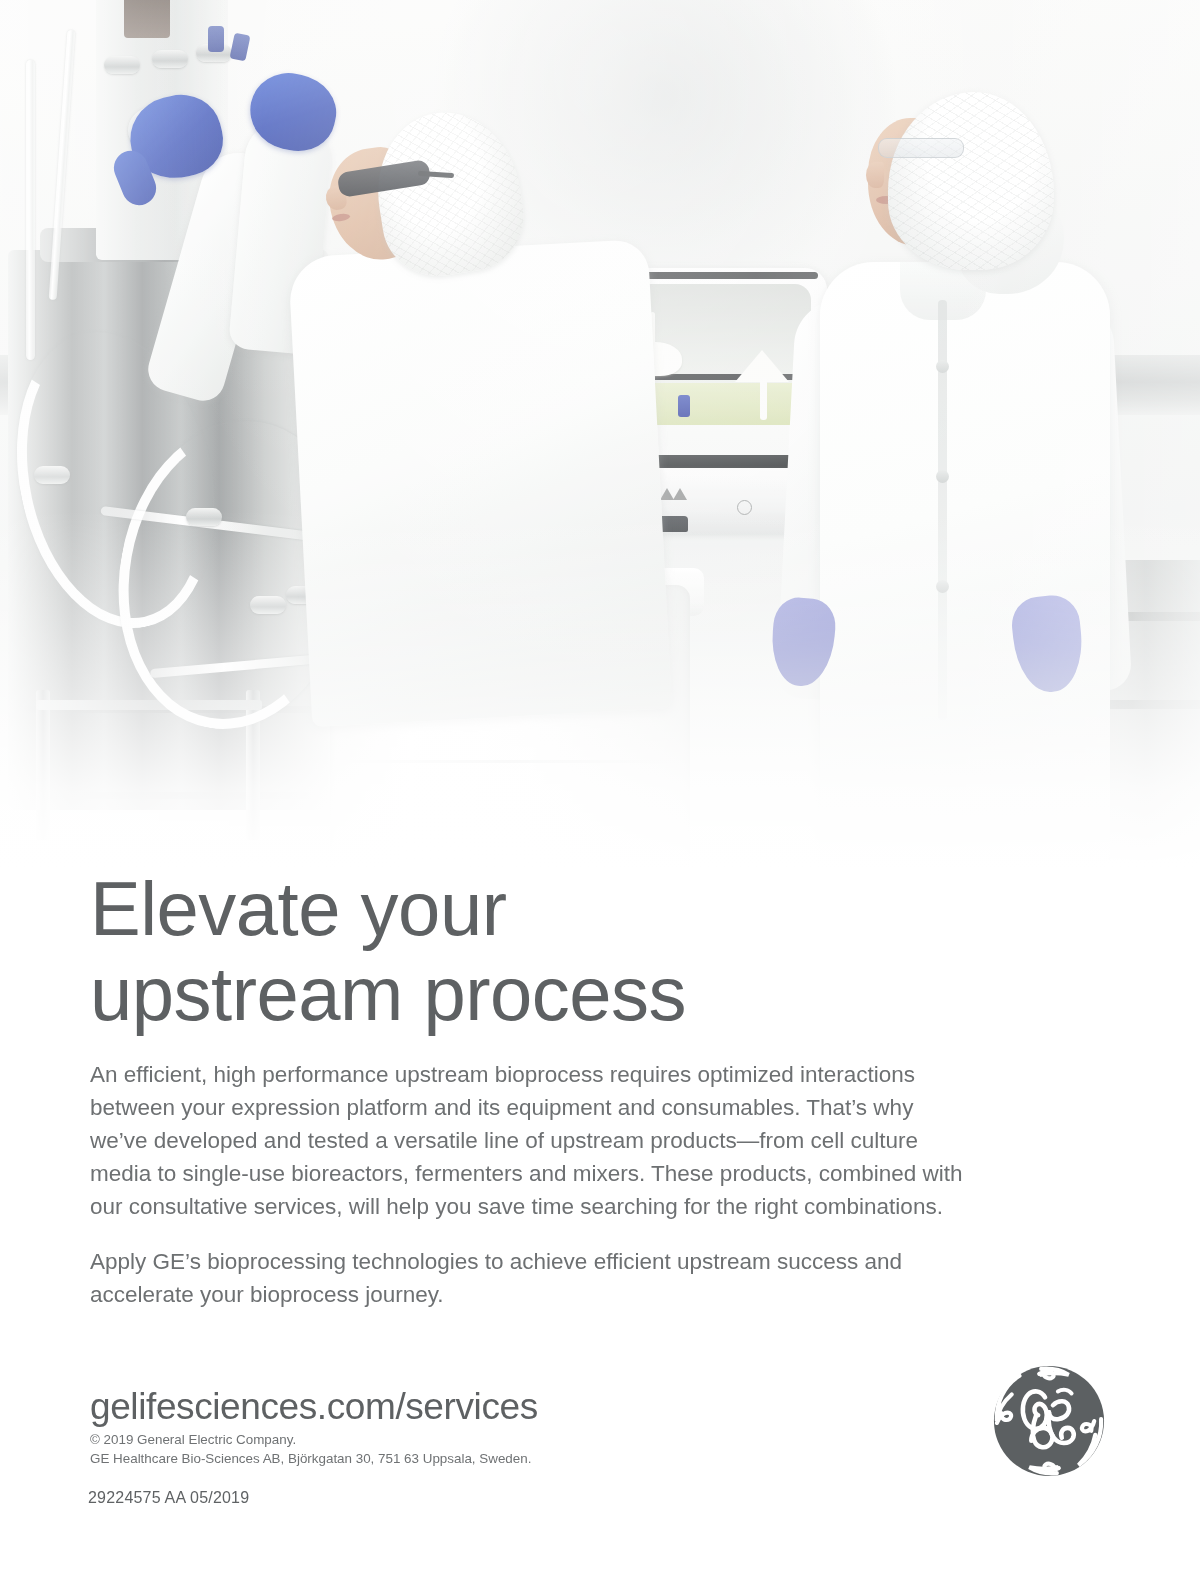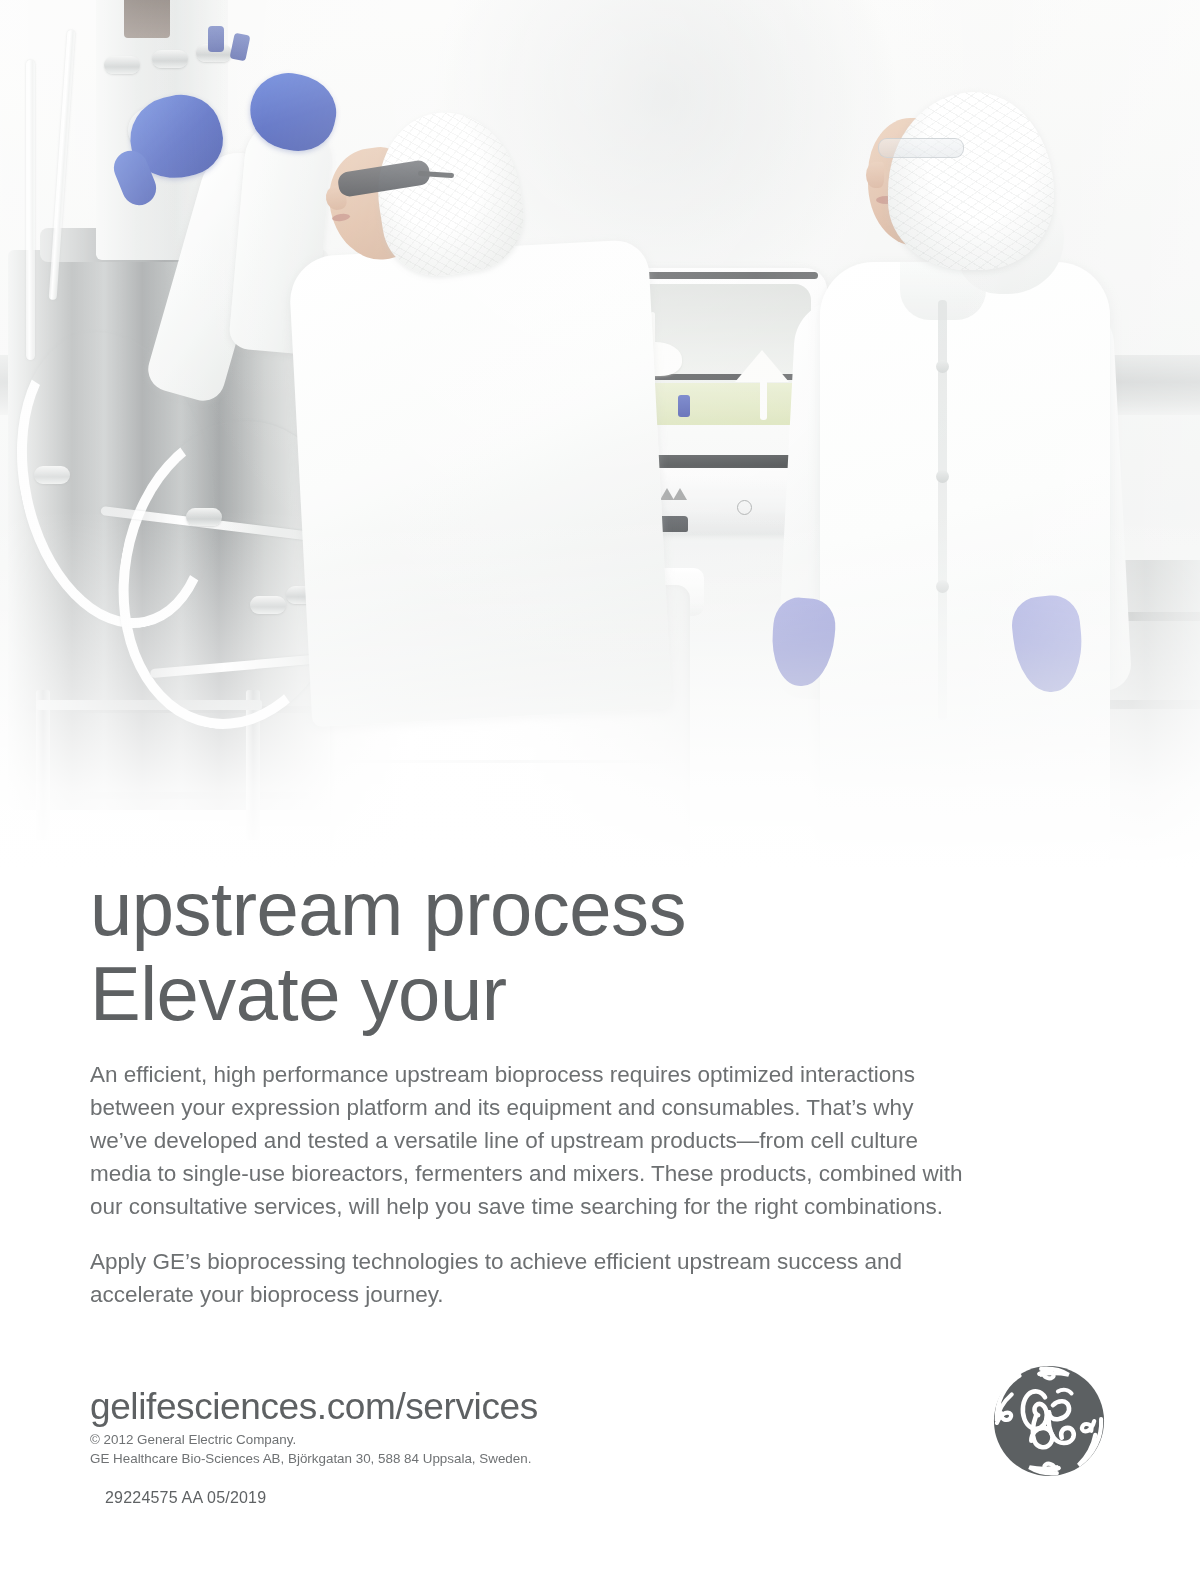--- a/index.html
+++ b/index.html
@@ -247,21 +247,21 @@
   .body-copy { position:absolute; left:90px; top:1058px; width:880px;
         font-size:22.5px; line-height:33px; color:#6d7072; font-weight:400; }
   .body-copy p { margin-bottom:22px; }
   .body-copy p:last-child { margin-bottom:0; }
 
   .url { position:absolute; left:90px; top:1386px;
         font-size:37px; color:#5e6163; font-weight:400; letter-spacing:-.4px; }
 
   .legal { position:absolute; left:90px; top:1431px; width:620px;
         font-size:13.4px; line-height:18.5px; color:#6f7274; }
-  .doccode { position:absolute; left:105px; top:1489px;
+  .doccode { position:absolute; left:88px; top:1489px;
         font-size:16px; color:#5f6264; letter-spacing:.2px; }
 
   
   .ge-logo { position:absolute; left:990px; top:1362px; width:118px; height:118px; }
 </style>
 </head>
 <body>
 
 <div class="page">
 
@@ -374,34 +374,34 @@
         <div class="b-glove1"></div>
         <div class="b-glove2"></div>
       </div>
 
       <div class="haze"></div>
       <div class="fade"></div>
     </div>
   </div>
 
   <h1 class="headline">
+    <span>Elevate your</span>
     <span>upstream process</span>
-    <span>Elevate your</span>
   </h1>
 
   <div class="body-copy">
     <p>An efficient, high performance upstream bioprocess requires optimized interactions between your expression platform and its equipment and consumables. That’s why we’ve developed and tested a versatile line of upstream products—from cell culture media to single-use bioreactors, fermenters and mixers. These products, combined with our consultative services, will help you save time searching for the right combinations.</p>
     <p>Apply GE’s bioprocessing technologies to achieve efficient upstream success and accelerate your bioprocess journey.</p>
   </div>
 
   <a class="url" href="#" style="text-decoration:none">gelifesciences.com/services</a>
 
   <div class="legal">
-    <div>© 2012 General Electric Company.</div>
-    <div>GE Healthcare Bio-Sciences AB, Björkgatan 30, 588 84 Uppsala, Sweden.</div>
+    <div>© 2019 General Electric Company.</div>
+    <div>GE Healthcare Bio-Sciences AB, Björkgatan 30, 751 63 Uppsala, Sweden.</div>
   </div>
   <div class="doccode">29224575 AA    05/2019</div>
 
   <div class="ge-logo">
     <svg viewBox="0 0 120 120" width="118" height="118" aria-hidden="true">
       <circle cx="60" cy="60" r="56" fill="#5c6062"></circle>
       <g fill="none" stroke="#ffffff" stroke-width="4.2" stroke-linecap="round">
 
         <path d="M30 14 C14 24 6 42 7 60 C8 50 14 40 22 33"></path>
         <path d="M7 62 C10 54 16 50 20 52 C23 54 21 59 17 59 C13 59 11 56 12 52"></path>

